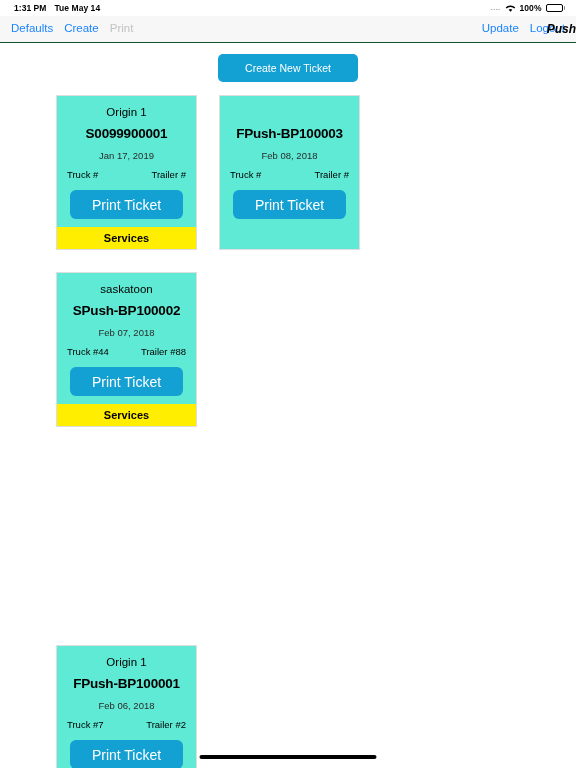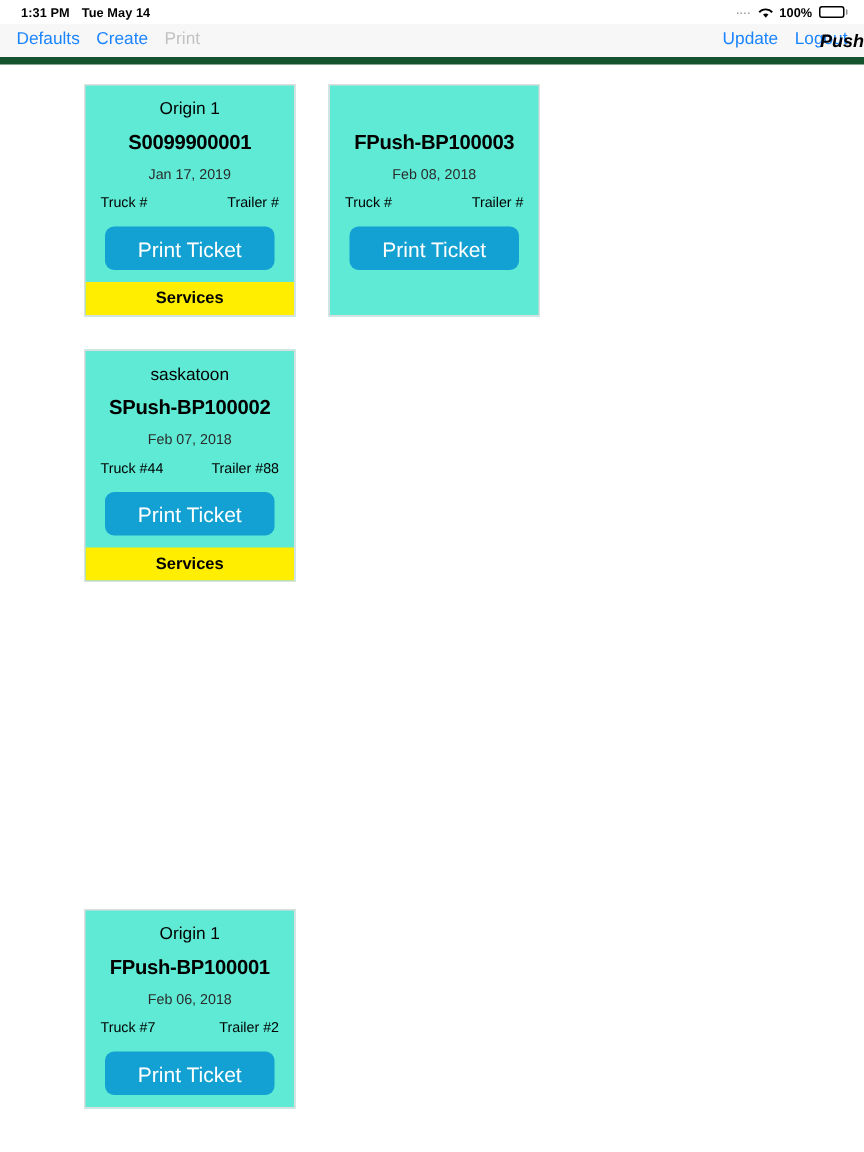--- a/index.html
+++ b/index.html
@@ -79,21 +79,21 @@
     background: #000;
     border-radius: 0 1px 1px 0;
     opacity: 0.45;
   }
 
   
   .nav-bar {
     position: relative;
     height: 27px;
     background: #f7f7f7;
-    border-bottom: 5px solid #14532d;
+    border-bottom: 1px solid #14532d;
     display: flex;
     align-items: center;
     box-sizing: border-box;
   }
   .nav-left {
     display: flex;
     align-items: center;
     gap: 11px;
     padding-left: 11px;
   }
@@ -288,20 +288,23 @@
   </div>
   <div class="nav-title">Push</div>
   <div class="nav-right">
     <span class="nav-btn">Update</span>
     <span class="nav-btn">Logout</span>
   </div>
 </div>
 
 <div class="content">
 
+  <div class="create-row">
+    <button class="create-btn">Create New Ticket</button>
+  </div>
 
   <div class="ticket-grid" id="ticket-grid">
       <div class="ticket-card">
         <div class="card-body">
           <div class="card-origin">Origin 1</div>
           <div class="card-number">S0099900001</div>
           <div class="card-date">Jan 17, 2019</div>
           <div class="card-units">
             <span>Truck #</span>
             <span>Trailer #</span>

